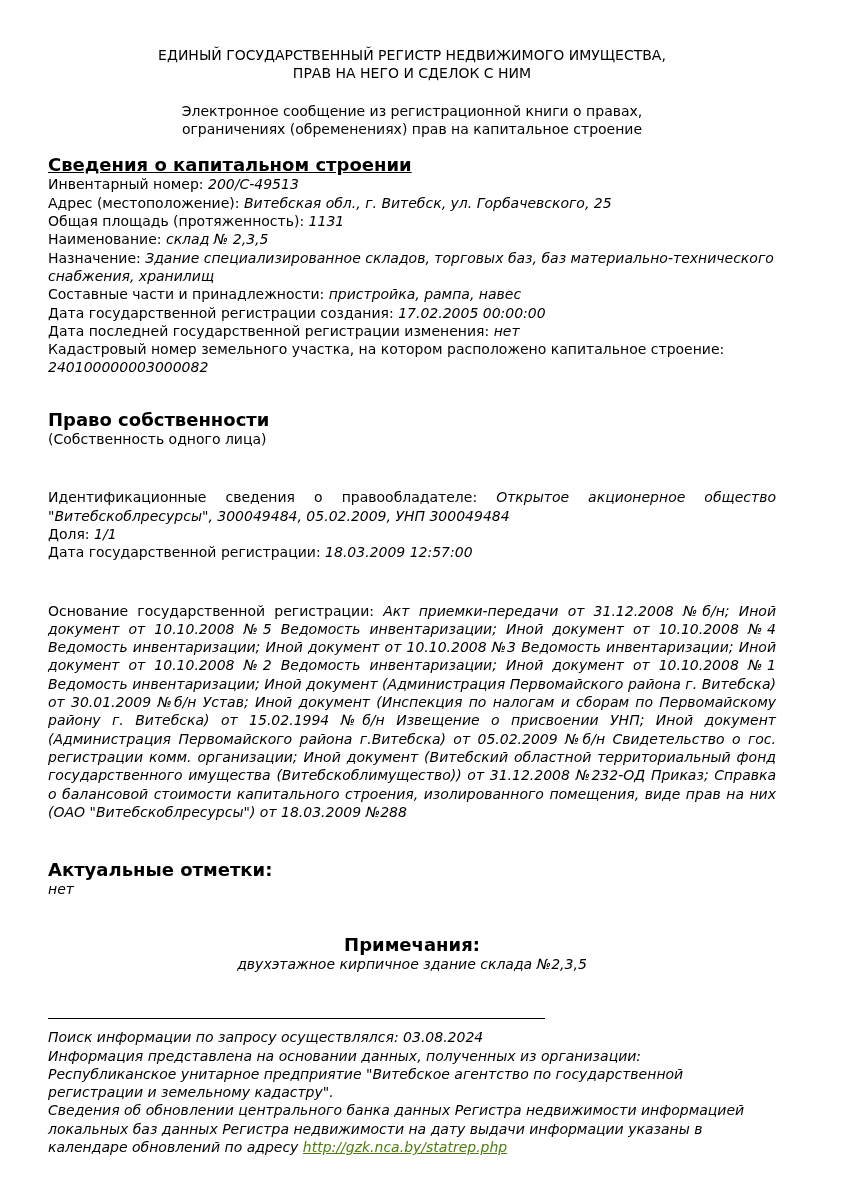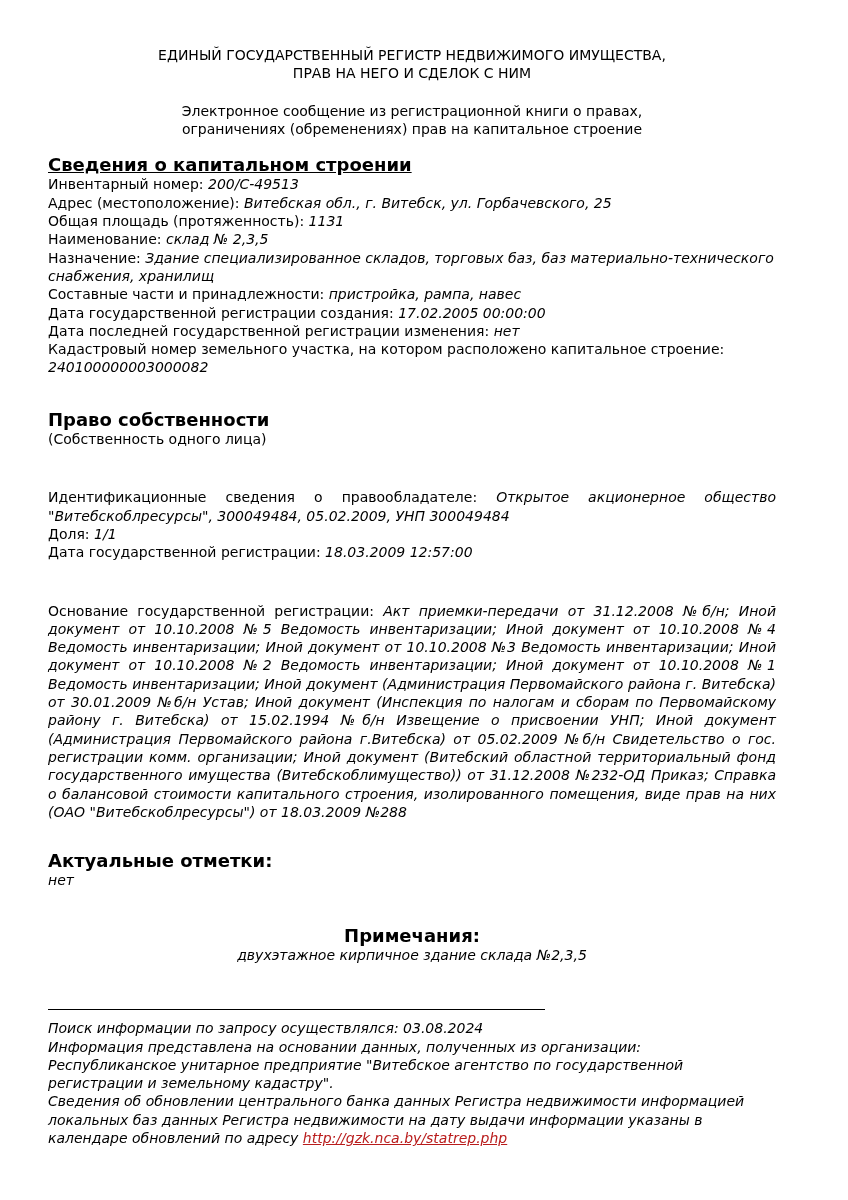--- a/index.html
+++ b/index.html
@@ -27,32 +27,32 @@
     display: inline-block;
   }
   .h-underline { text-decoration: underline; }
   .heading-row { margin: 0; }
 
   p { margin: 0; }
   .it { font-style: italic; }
   .justify { text-align: justify; margin-top: 40px; }
 
   .sec-ownership { margin-top: 34px; }
-  .sec-marks { margin-top: 31px; }
+  .sec-marks { margin-top: 40px; }
   .sec-notes { margin-top: 37px; text-align: center; }
   .doc-footer { margin-top: 45px; }
 
   .divider {
     width: 497px;
     height: 0;
     border-top: 1px solid #000000;
     margin: 0 0 9px 0;
   }
   .link {
-    color: #b91c1c;
+    color: #4d7c0f;
     font-style: italic;
     text-decoration: underline;
   }
 </style>
 </head>
 <body>
 
 <div class="doc">
 
   <header>

